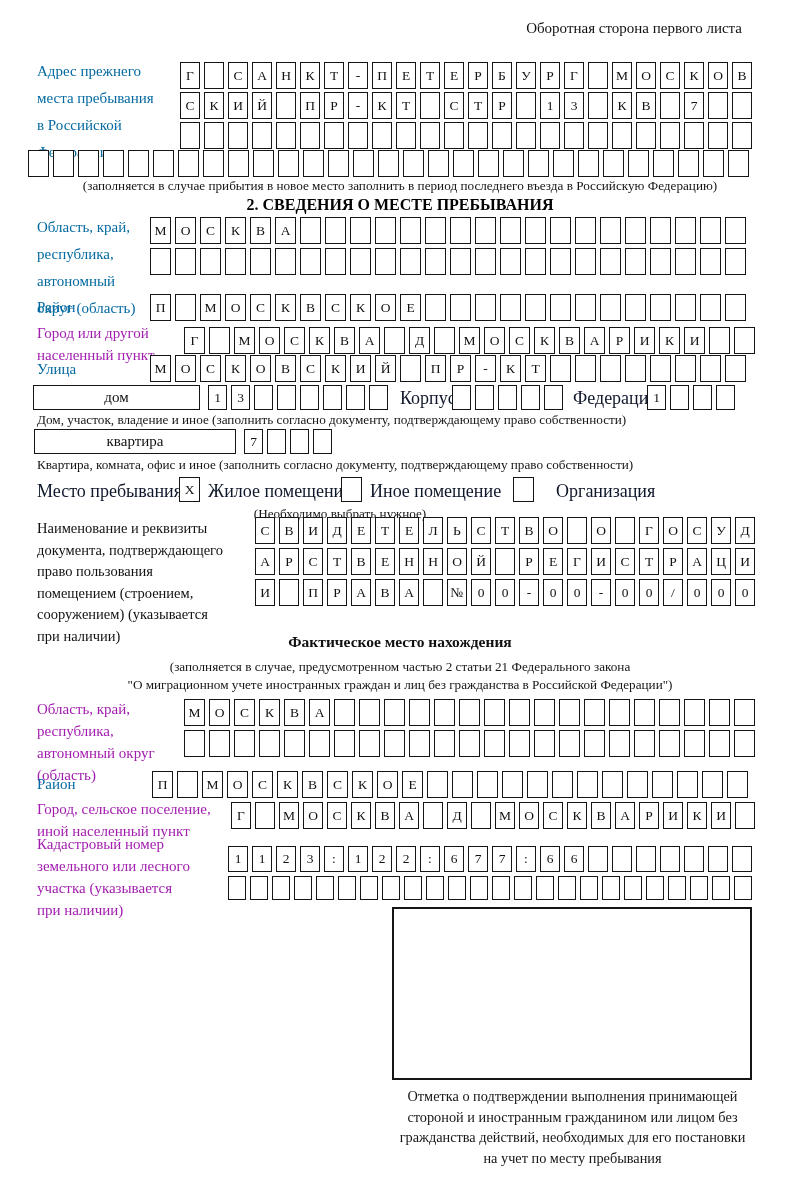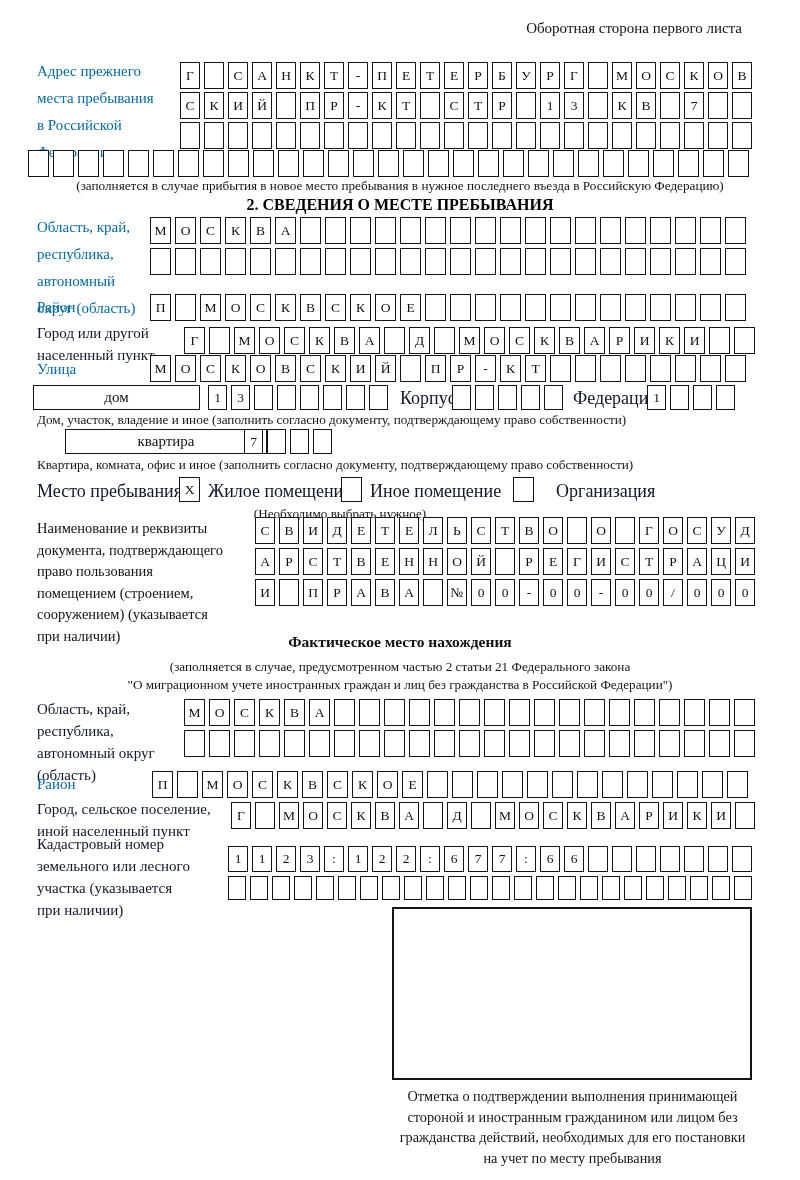--- a/index.html
+++ b/index.html
@@ -11,21 +11,21 @@
   .cellrow{position:absolute;display:flex;gap:4px;}
   .cell{
     box-sizing:border-box;flex:0 0 auto;background:#fff;
     width:var(--cw,20px);height:var(--ch,27px);
     border:1.6px solid #151515;
     display:flex;align-items:center;justify-content:center;
     font-size:13.5px;line-height:1;color:#111;
   }
   .lines div{white-space:nowrap;}
   .lbl{font-size:15px;line-height:27px;color:#0369a1;}
-  .lbl-tight{font-size:15px;line-height:22px;color:#0f172a;}
+  .lbl-tight{font-size:15px;line-height:22px;color:#a21caf;}
   .note{font-size:13.2px;color:#151515;white-space:nowrap;}
   .center{left:0;width:800px;text-align:center;}
   .title{font-weight:bold;font-size:16px;color:#000;}
   .widebox{
     position:absolute;box-sizing:border-box;border:1.6px solid #151515;background:#fff;
     display:flex;align-items:center;justify-content:center;font-size:15px;
   }
   .inline-lbl{position:absolute;font-size:18px;white-space:nowrap;color:#0f172a;}
   .cb{position:absolute;display:flex;gap:4px;}
   .stamp-box{position:absolute;box-sizing:border-box;border:2px solid #151515;background:#fff;}
@@ -146,21 +146,21 @@
       <span class="cell"></span>
       <span class="cell"></span>
       <span class="cell"></span>
       <span class="cell"></span>
       <span class="cell"></span>
       <span class="cell"></span>
       <span class="cell"></span>
       <span class="cell"></span>
       <span class="cell"></span>
     </div>
-  <div class="abs note center" style="top:178px;">(заполняется в случае прибытия в новое место пребывания в нужное последнего въезда в Российскую Федерацию)</div>
+  <div class="abs note center" style="top:178px;">(заполняется в случае прибытия в новое место заполнить в период последнего въезда в Российскую Федерацию)</div>
 
   <div class="abs title center" style="top:196px;">2. СВЕДЕНИЯ О МЕСТЕ ПРЕБЫВАНИЯ</div>
 
   <div class="abs lbl lines" style="left:37px;top:214px;">
       <div>Область, край,</div>
       <div>республика,</div>
       <div>автономный</div>
       <div>округ (область)</div>
     </div>
   <div class="cellrow" style="left:150px;top:217px;--cw:21px;--ch:27px;">
@@ -323,21 +323,21 @@
     </div>
   <div class="inline-lbl" style="left:573px;top:388px;">Федерацию</div>
   <div class="cellrow" style="left:647px;top:385px;--cw:19px;--ch:25px;">
       <span class="cell">1</span>
       <span class="cell"></span>
       <span class="cell"></span>
       <span class="cell"></span>
     </div>
   <div class="abs note" style="left:37px;top:412px;">Дом, участок, владение и иное (заполнить согласно документу, подтверждающему право собственности)</div>
 
-  <div class="widebox" style="left:34px;top:429px;width:202px;height:25px;margin-left:31px;">квартира</div>
+  <div class="widebox" style="left:34px;top:429px;width:202px;height:25px;">квартира</div>
   <div class="cellrow" style="left:244px;top:429px;--cw:19px;--ch:25px;">
       <span class="cell">7</span>
       <span class="cell"></span>
       <span class="cell"></span>
       <span class="cell"></span>
     </div>
   <div class="abs note" style="left:37px;top:457px;font-family:Liberation Serif, serif;">Квартира, комната, офис и иное (заполнить согласно документу, подтверждающему право собственности)</div>
 
   <div class="inline-lbl" style="left:37px;top:481px;">Место пребывания:</div>
   <div class="cb" style="left:179px;top:477px;">

